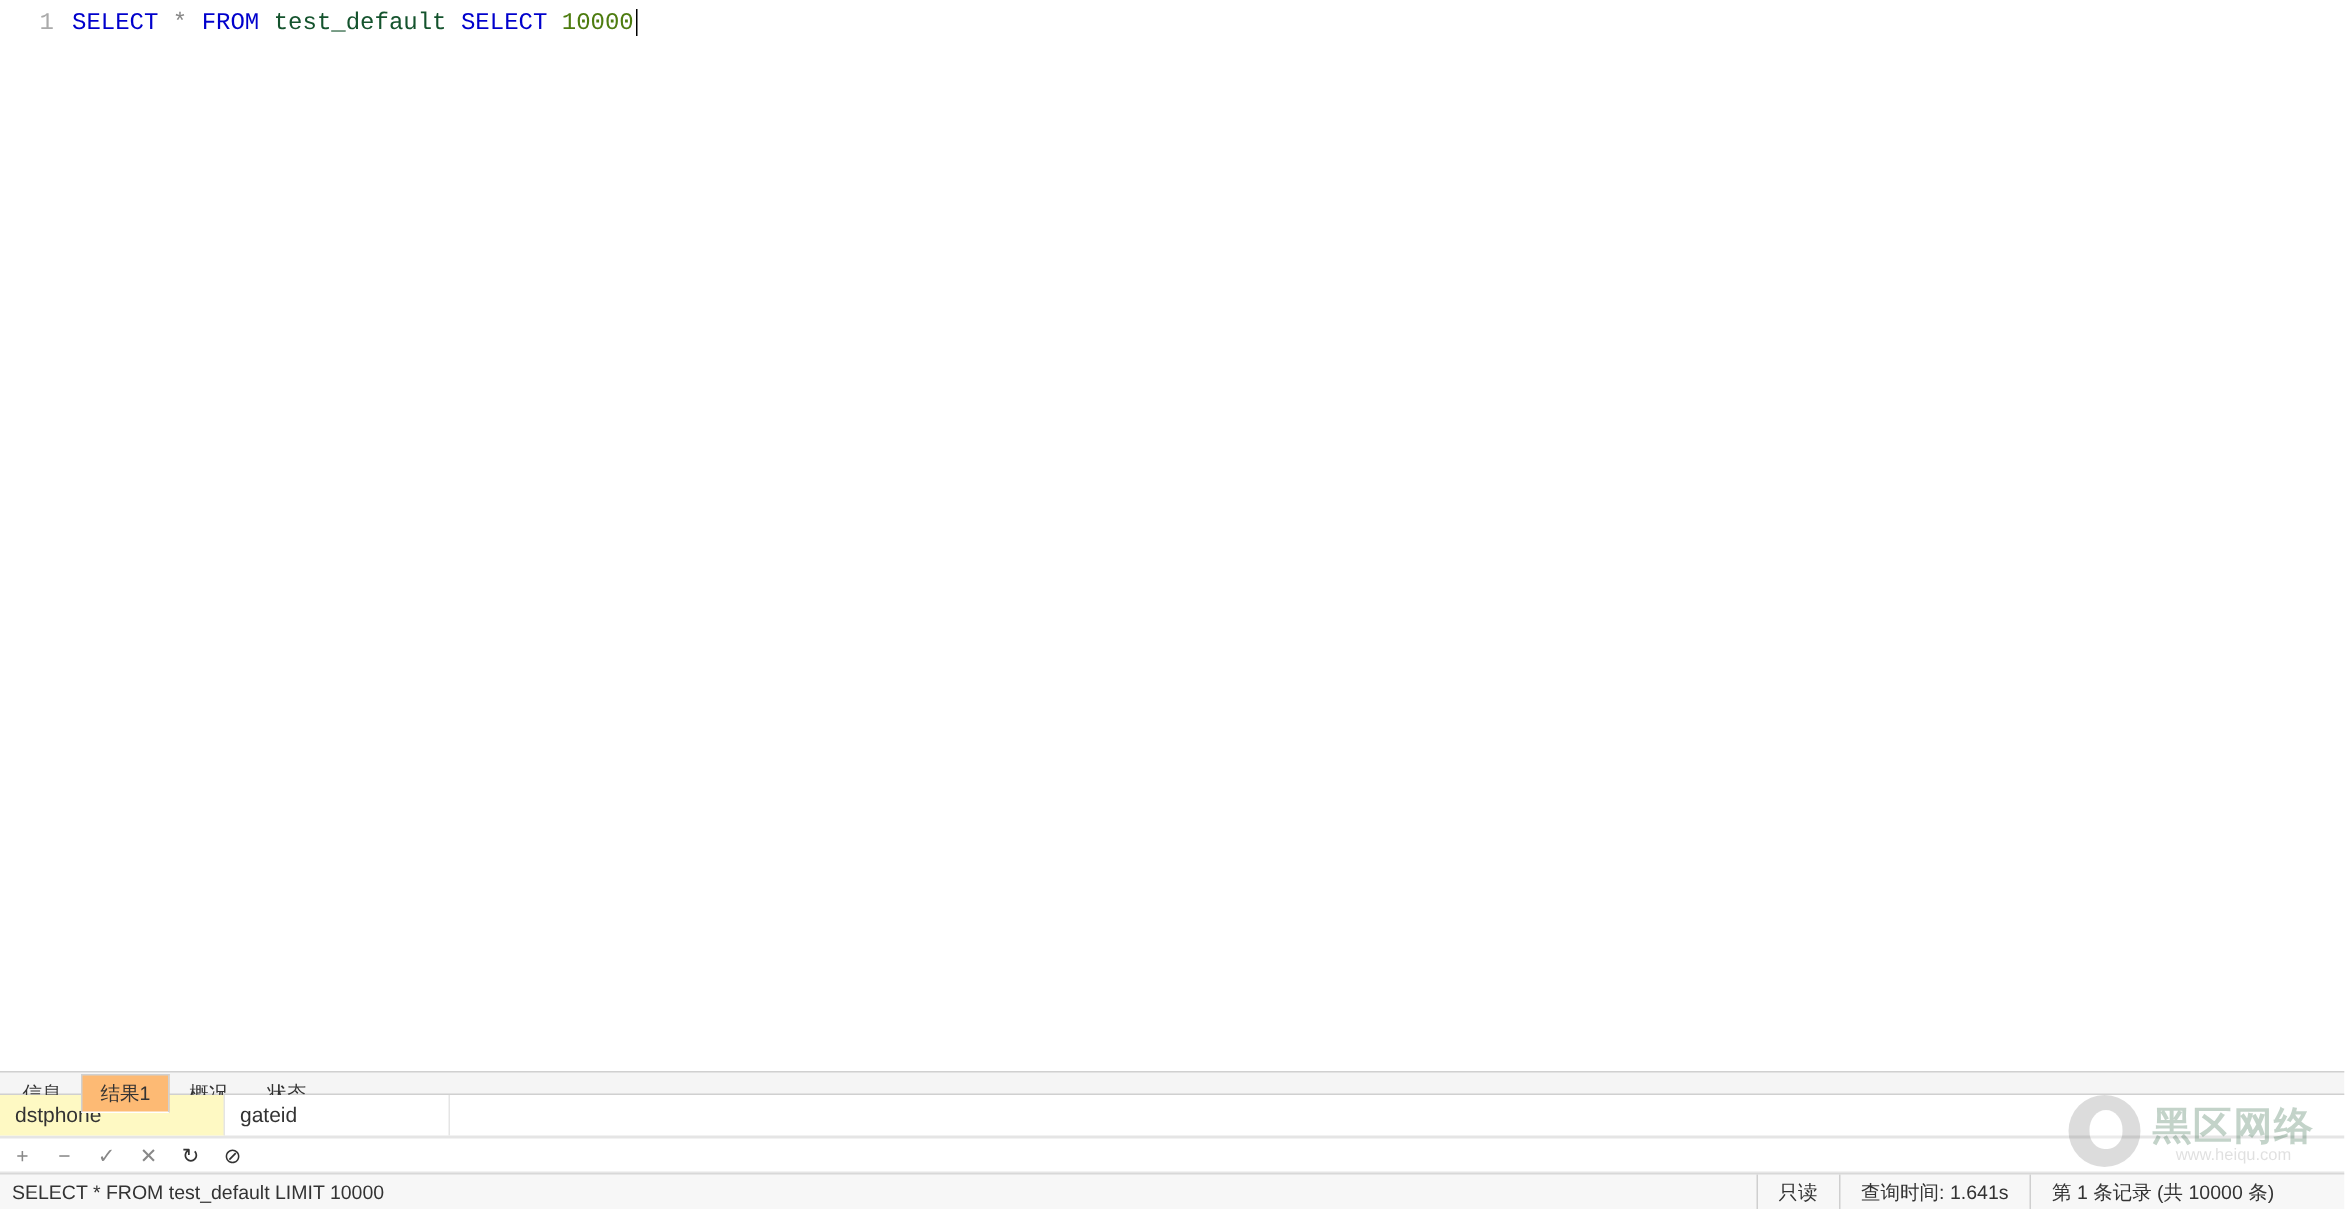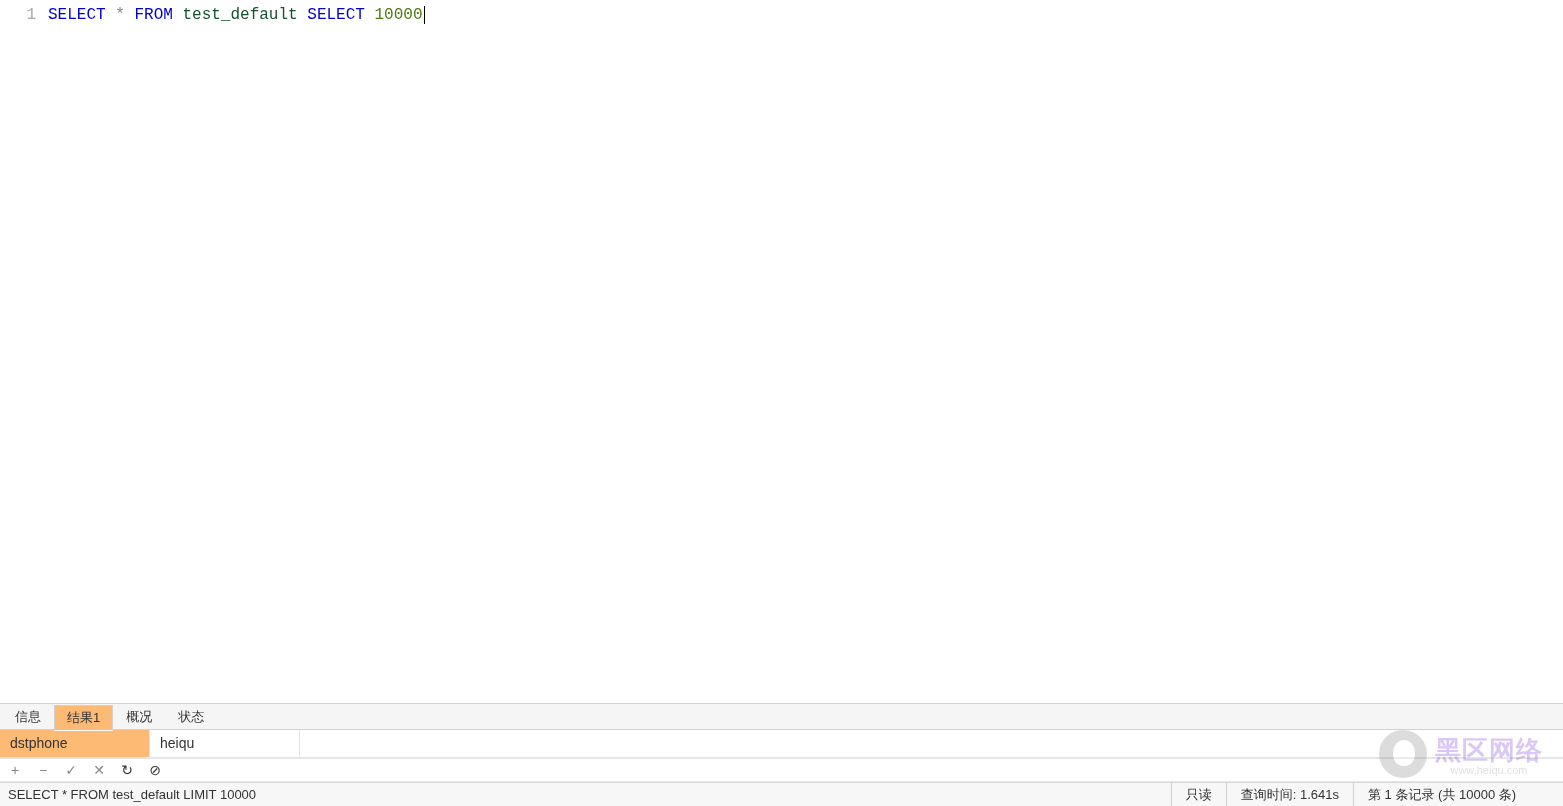--- a/index.html
+++ b/index.html
@@ -53,25 +53,25 @@
     .cursor {
       display: inline-block;
       width: 1px;
       height: 18px;
       background: #000;
       vertical-align: middle;
       margin-left: 1px;
     }
     .tabs-row {
       display: flex;
-      align-items: center;
+      align-items: flex-start;
       background: #f5f5f5;
       border-top: 1px solid #d0d0d0;
       border-bottom: 1px solid #d0d0d0;
-      height: 27px;
+      height: 16px;
       padding-left: 2px;
     }
     .tab {
       padding: 4px 12px 4px 12px;
       font-size: 13px;
       color: #333;
       cursor: pointer;
       border: 1px solid transparent;
       border-bottom: none;
       margin-right: 0;
@@ -93,21 +93,21 @@
       border-bottom: 1px solid #e5e5e5;
     }
     .col-header {
       padding: 5px 10px;
       font-size: 14px;
       border-right: 1px solid #e5e5e5;
       color: #333;
       min-width: 150px;
     }
     .col-header.selected {
-      background: #fdba74;
+      background: #fef9c3;
     }
     .toolbar-row {
       display: flex;
       align-items: center;
       gap: 14px;
       padding: 3px 8px;
       background: #fff;
       border-top: 1px solid #e5e5e5;
       border-bottom: 1px solid #e5e5e5;
       height: 24px;
@@ -172,21 +172,21 @@
       top: 10px;
       left: 14px;
       width: 22px;
       height: 26px;
       background: #fff;
       border-radius: 50% 50% 45% 45%;
     }
     .watermark-text {
       font-size: 26px;
       font-weight: 700;
-      color: #6d28d9;
+      color: #14532d;
       letter-spacing: 1px;
     }
     .watermark-sub {
       font-size: 11px;
       color: #888;
       text-align: center;
       margin-top: -4px;
     }
   </style>
 </head>
@@ -201,21 +201,21 @@
 
 <div class="tabs-row">
   <div class="tab">信息</div>
   <div class="tab active">结果1</div>
   <div class="tab">概况</div>
   <div class="tab">状态</div>
 </div>
 
 <div class="result-header-row">
   <div class="col-header selected">dstphone</div>
-  <div class="col-header">heiqu</div>
+  <div class="col-header">gateid</div>
 </div>
 
 <div class="toolbar-row">
   <span class="tb-btn">+</span>
   <span class="tb-btn">−</span>
   <span class="tb-btn">✓</span>
   <span class="tb-btn">✕</span>
   <span class="tb-btn enabled">↻</span>
   <span class="tb-btn enabled">⊘</span>
 </div>

